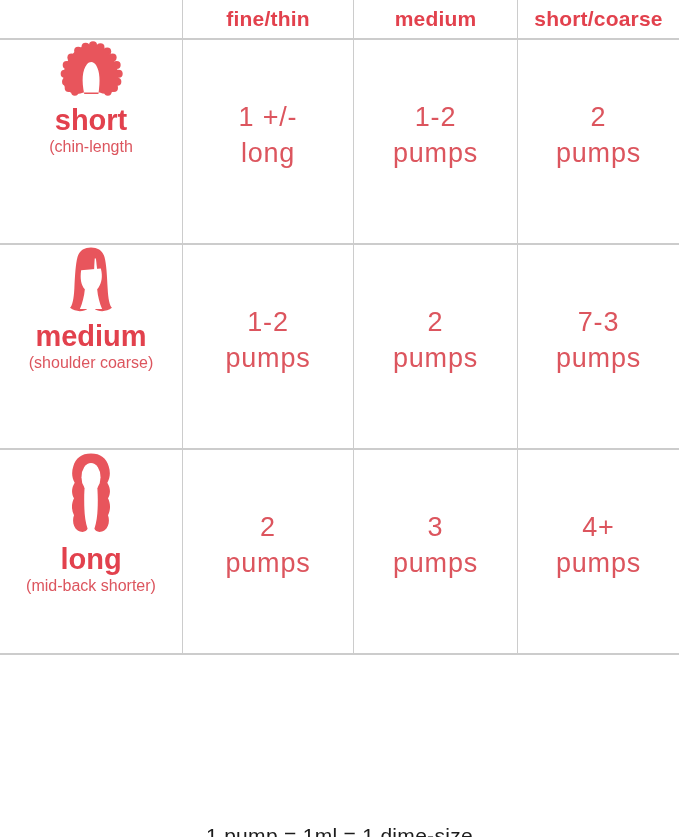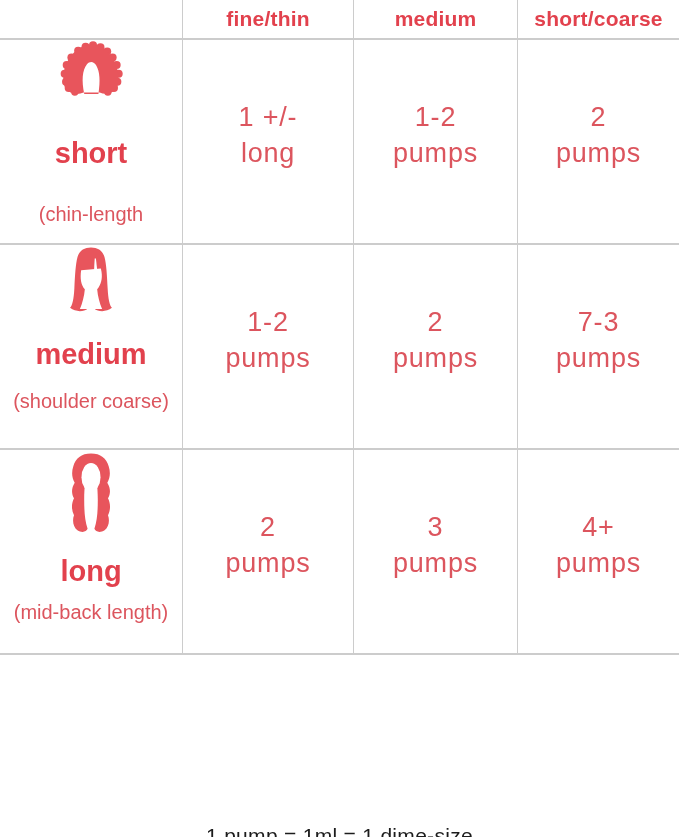--- a/index.html
+++ b/index.html
@@ -31,35 +31,35 @@
   }
   .grid > .cell:nth-child(4n) { border-right: none; }
   .head {
     font-weight: bold;
     font-size: 21px;
     color: var(--red-strong, #e2414d);
     letter-spacing: 0.2px;
   }
   .rowhead {
     flex-direction: column;
-    justify-content: space-between;
+    justify-content: flex-start;
     padding-bottom: 16px;
     text-align: center;
   }
   .rowhead .icon { color: var(--red-icon, #e8555c); line-height: 0; }
   .rowname {
     display: block;
     margin-top: 6px;
     font-weight: bold;
     font-size: 29px;
     color: var(--red-strong, #e2414d);
   }
   .rowsub {
     display: block;
-    font-size: 20px;
+    font-size: 16px;
     line-height: 1.25;
     color: var(--red-text, #dc555e);
   }
   .val {
     flex-direction: column;
     padding-bottom: 12px;
     font-size: 27px;
     font-weight: 300;
     letter-spacing: 0.8px;
     line-height: 1.33;
@@ -156,21 +156,21 @@
     </div>
 
     <div class="cell rowhead">
       <span class="icon">
         <svg width="68" height="87" viewBox="0 0 100 128" xmlns="http://www.w3.org/2000/svg">
           <path fill="currentColor" d="M50,5 C36,5 27,12 24,24 C21,33 22,41 26,48 C21,56 21,64 25,71 C21,79 21,88 25,96 C22,104 24,114 30,118 C36,122 43,121 45,116 C41,104 40,90 40,74 C40,52 42,35 50,27 C58,35 60,52 60,74 C60,90 59,104 55,116 C57,121 64,122 70,118 C76,114 78,104 75,96 C79,88 79,79 75,71 C79,64 79,56 74,48 C78,41 79,33 76,24 C73,12 64,5 50,5 Z"></path>
           <ellipse cx="50" cy="40" rx="14" ry="21" fill="#ffffff"></ellipse>
         </svg>
       </span>
       <span class="rowname">long</span>
-      <span class="rowsub">(mid-back length)</span>
+      <span class="rowsub">(mid-back shorter)</span>
       <span class="rowsub"></span>
     </div>
     <div class="cell val">
       <span>2</span>
       <span>pumps</span>
     </div>
     <div class="cell val">
       <span>3</span>
       <span>pumps</span>
     </div>

